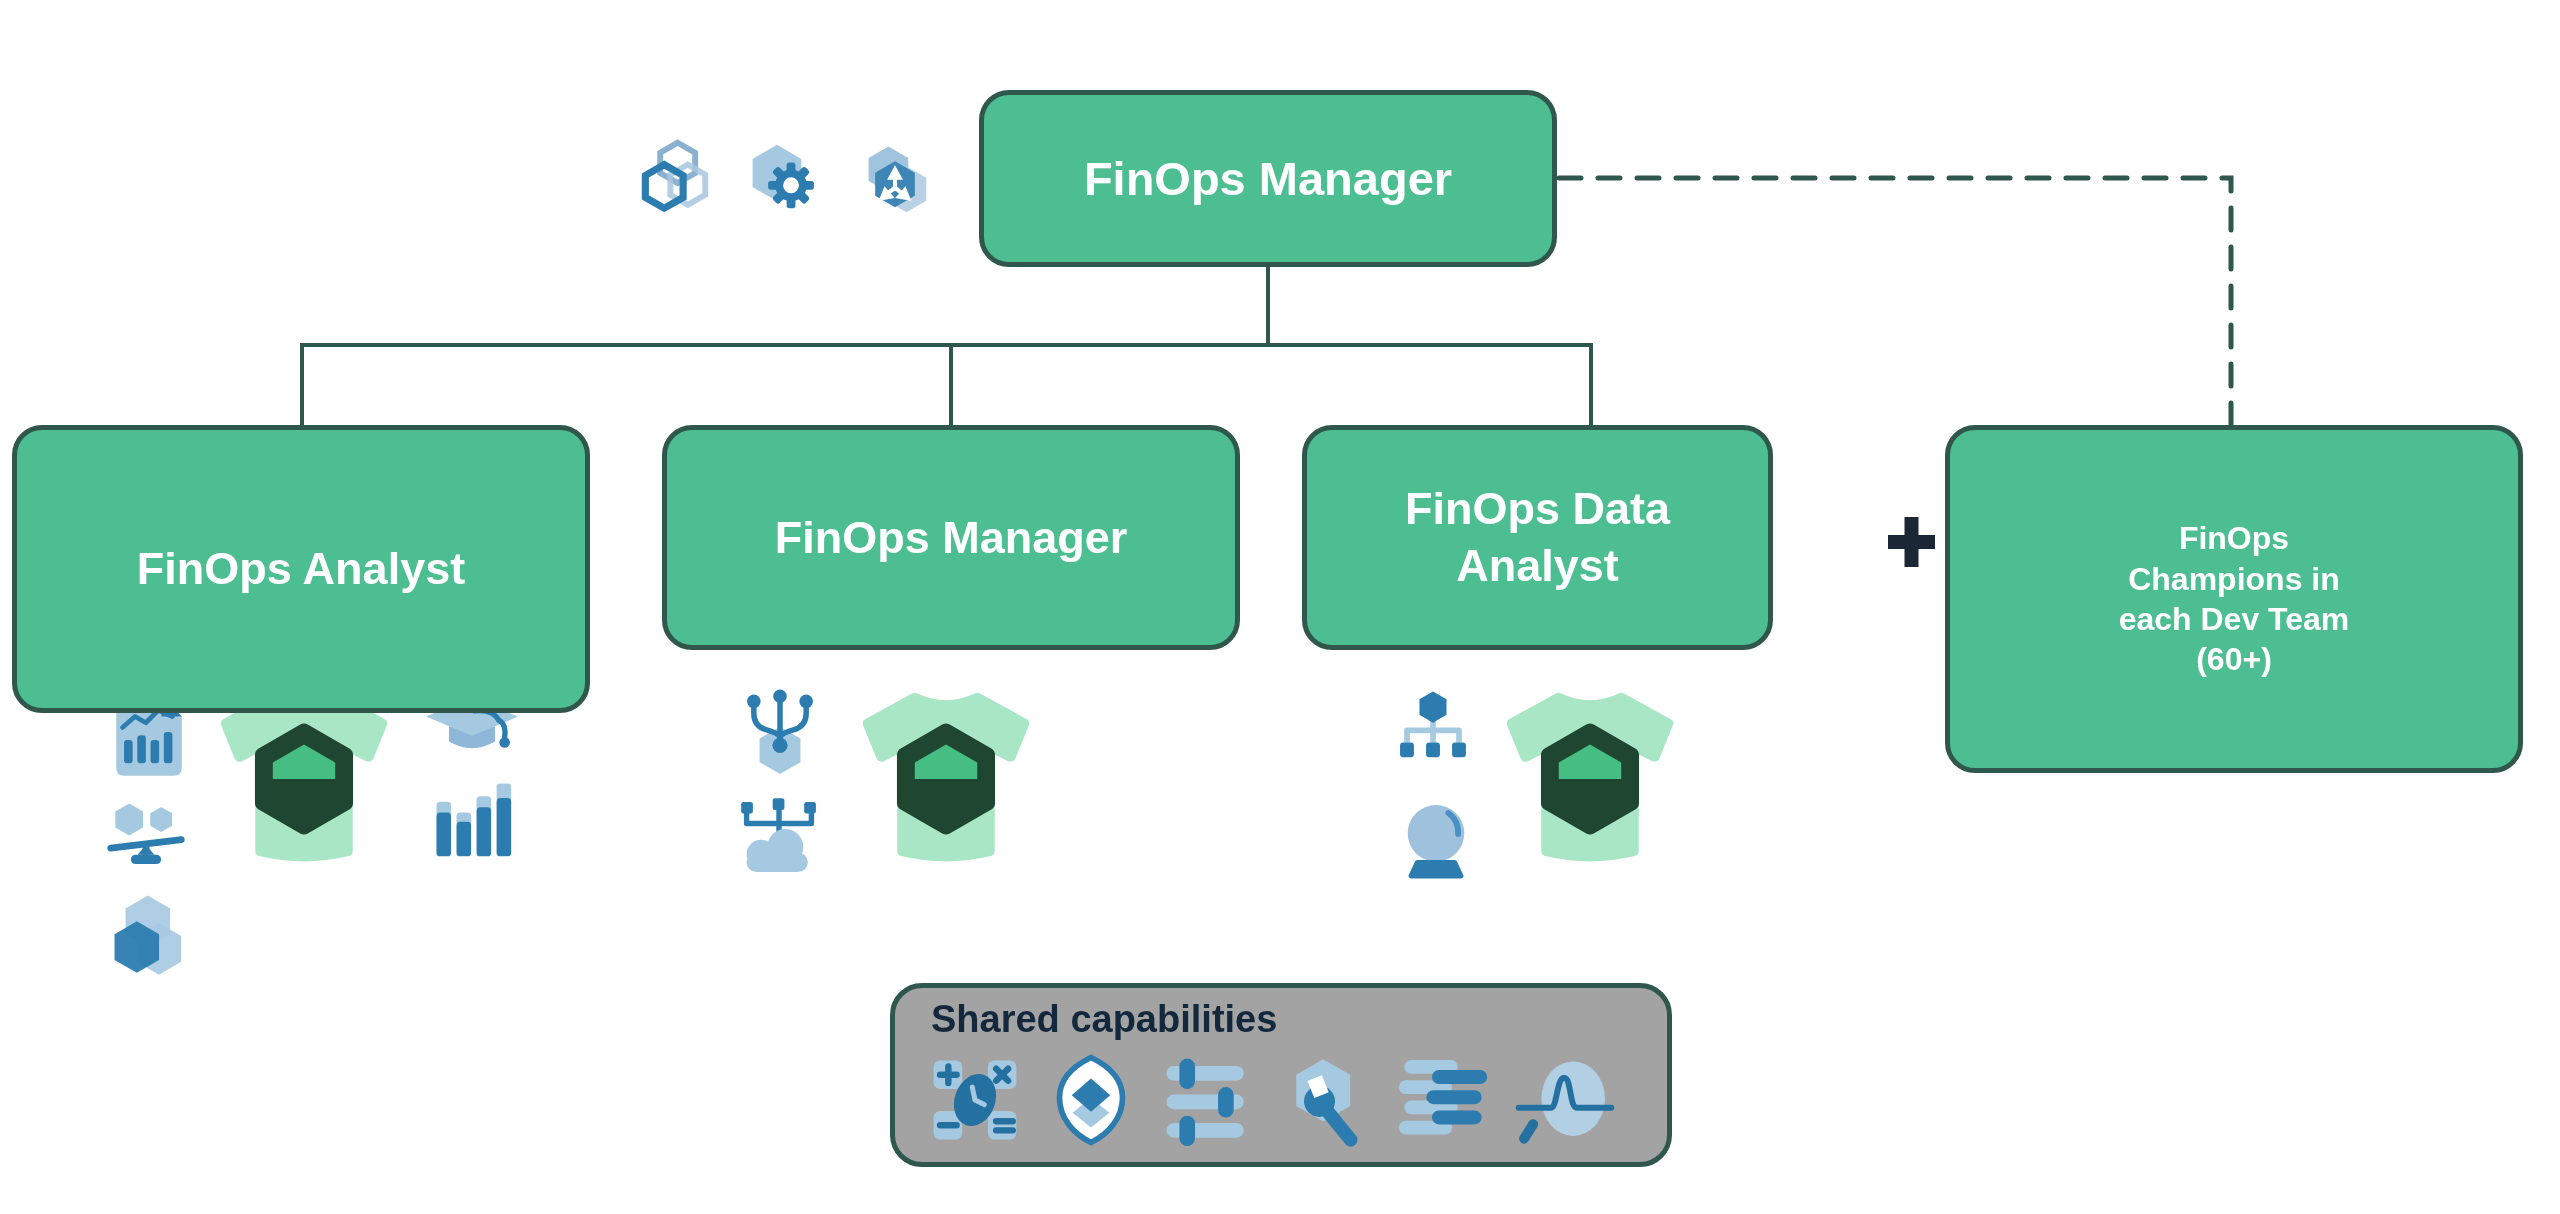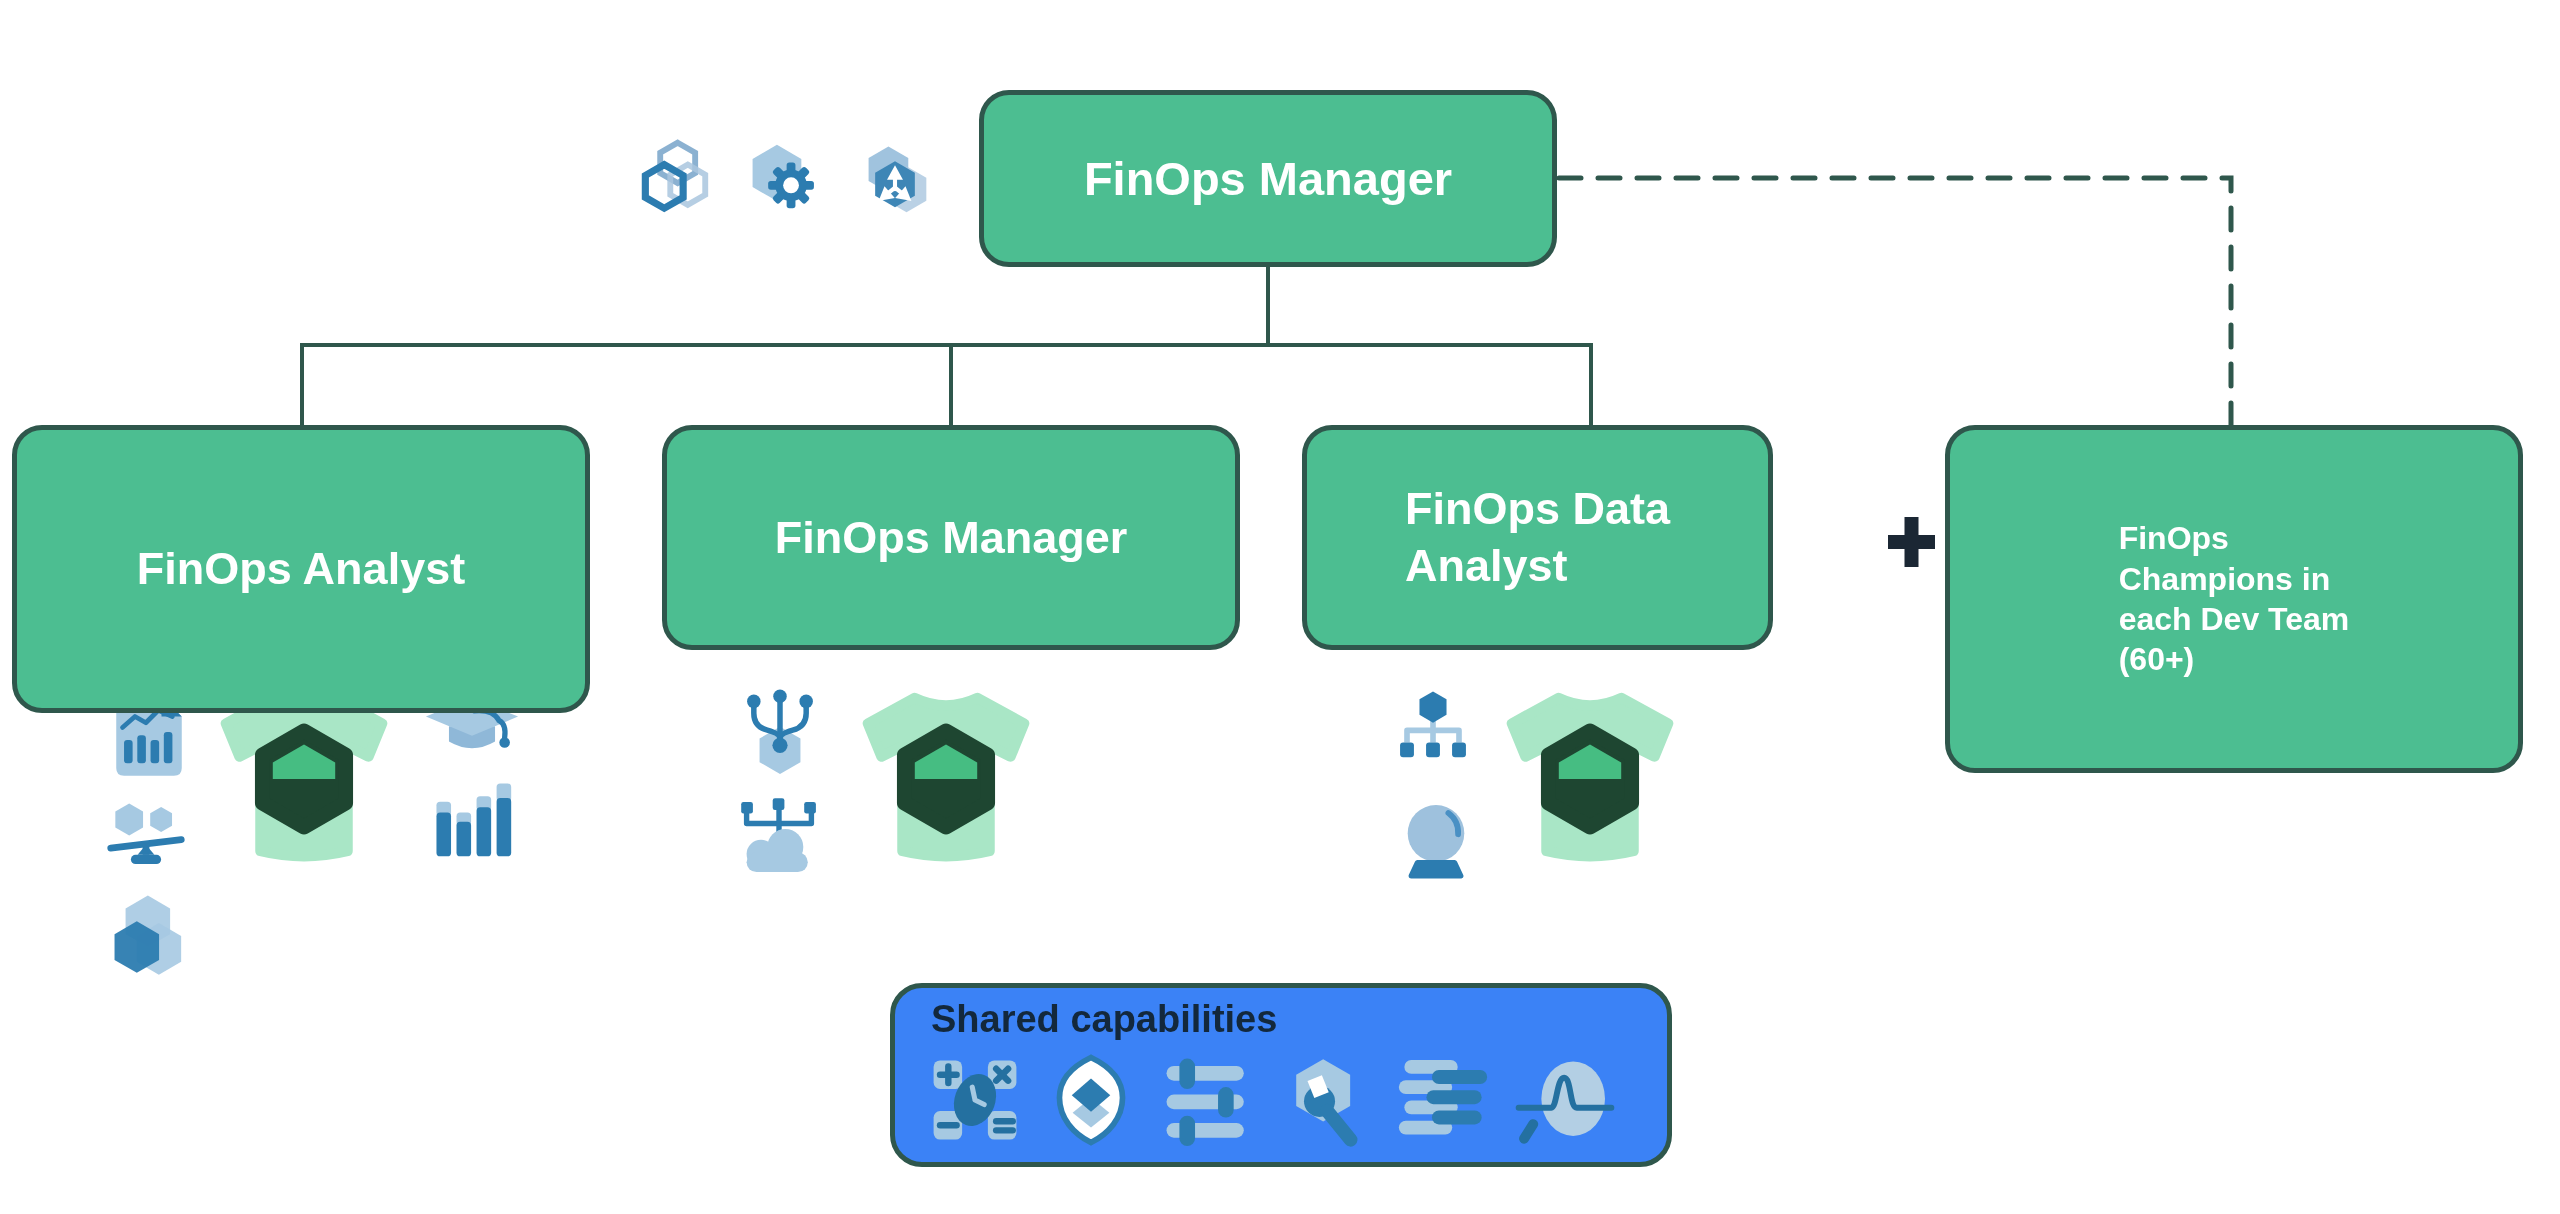--- a/index.html
+++ b/index.html
@@ -5,33 +5,33 @@
   html,body{margin:0;padding:0;}
   body{
     width:2560px;height:1214px;position:relative;background:#ffffff;
     font-family:"Liberation Sans",sans-serif;overflow:hidden;
   }
   .connectors{position:absolute;left:0;top:0;z-index:1;}
   .box{
     position:absolute;z-index:2;box-sizing:border-box;
     background:#4CBE91;border:5px solid #2F574C;border-radius:30px;
     display:flex;align-items:center;justify-content:center;
-    color:#ffffff;font-weight:700;
+    color:#ffffff;font-weight:700;text-align:center;
   }
   .box-label{white-space:pre-line;}
   .manager-box{left:979px;top:90px;width:578px;height:177px;font-size:47px;}
   .analyst-box{left:12px;top:425px;width:578px;height:288px;font-size:45px;}
   .engineer-box{left:662px;top:425px;width:578px;height:225px;font-size:45px;}
   .data-analyst-box{left:1302px;top:425px;width:471px;height:225px;font-size:45px;line-height:1.25;}
   .champions-box{left:1945px;top:425px;width:578px;height:348px;font-size:32px;line-height:1.26;}
   .plus-sign{position:absolute;left:1888px;top:517px;z-index:2;}
   .icon{position:absolute;z-index:2;}
   .shared-box{
     position:absolute;left:890px;top:983px;width:782px;height:184px;z-index:2;
-    box-sizing:border-box;background:#3b82f6;border:5px solid #2F574C;border-radius:32px;
+    box-sizing:border-box;background:#a3a3a3;border:5px solid #2F574C;border-radius:32px;
   }
   .shared-title{position:absolute;left:36px;top:10px;font-size:38px;font-weight:700;color:#13283C;}
   .shared-icons{position:absolute;left:34px;top:64px;display:flex;gap:26px;align-items:center;}
 </style>
 </head>
 <body>
 
 <svg class="connectors" width="2560" height="1214">
   <path d="M1268 265 V345" stroke="#2F574C" stroke-width="4" fill="none"></path>
   <path d="M302 425 V345 H1591 V425" stroke="#2F574C" stroke-width="4" fill="none"></path>

